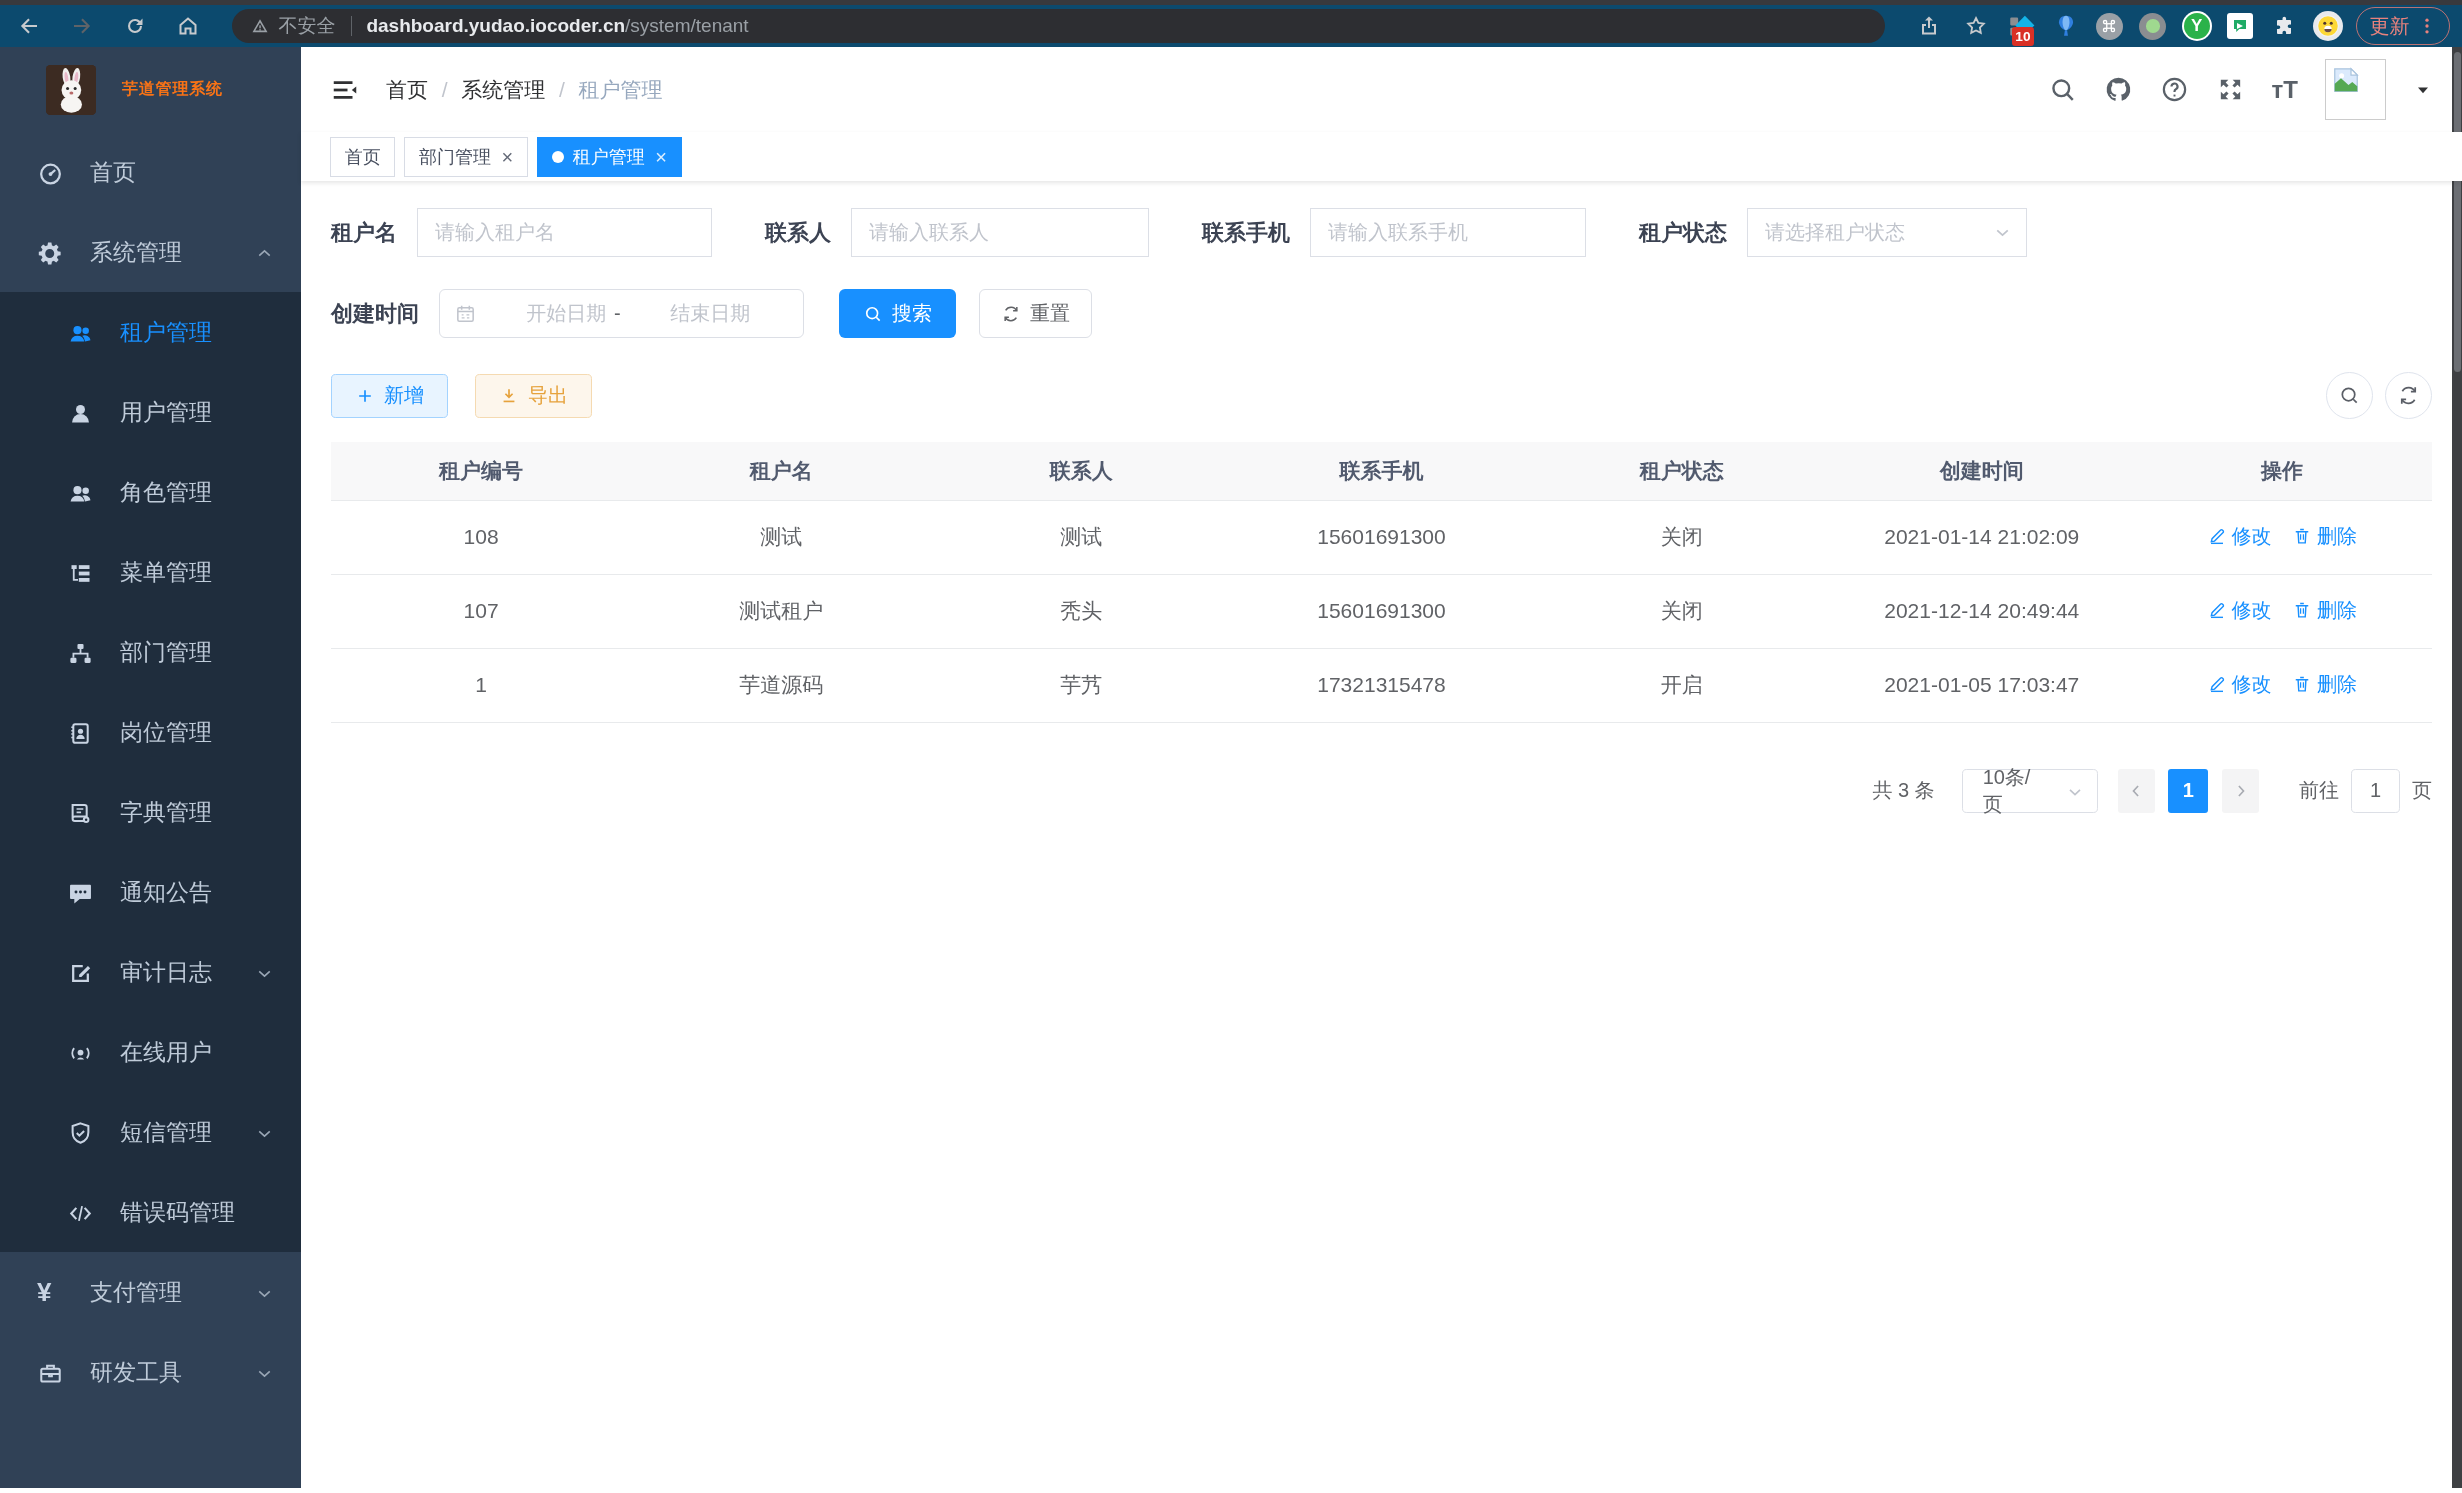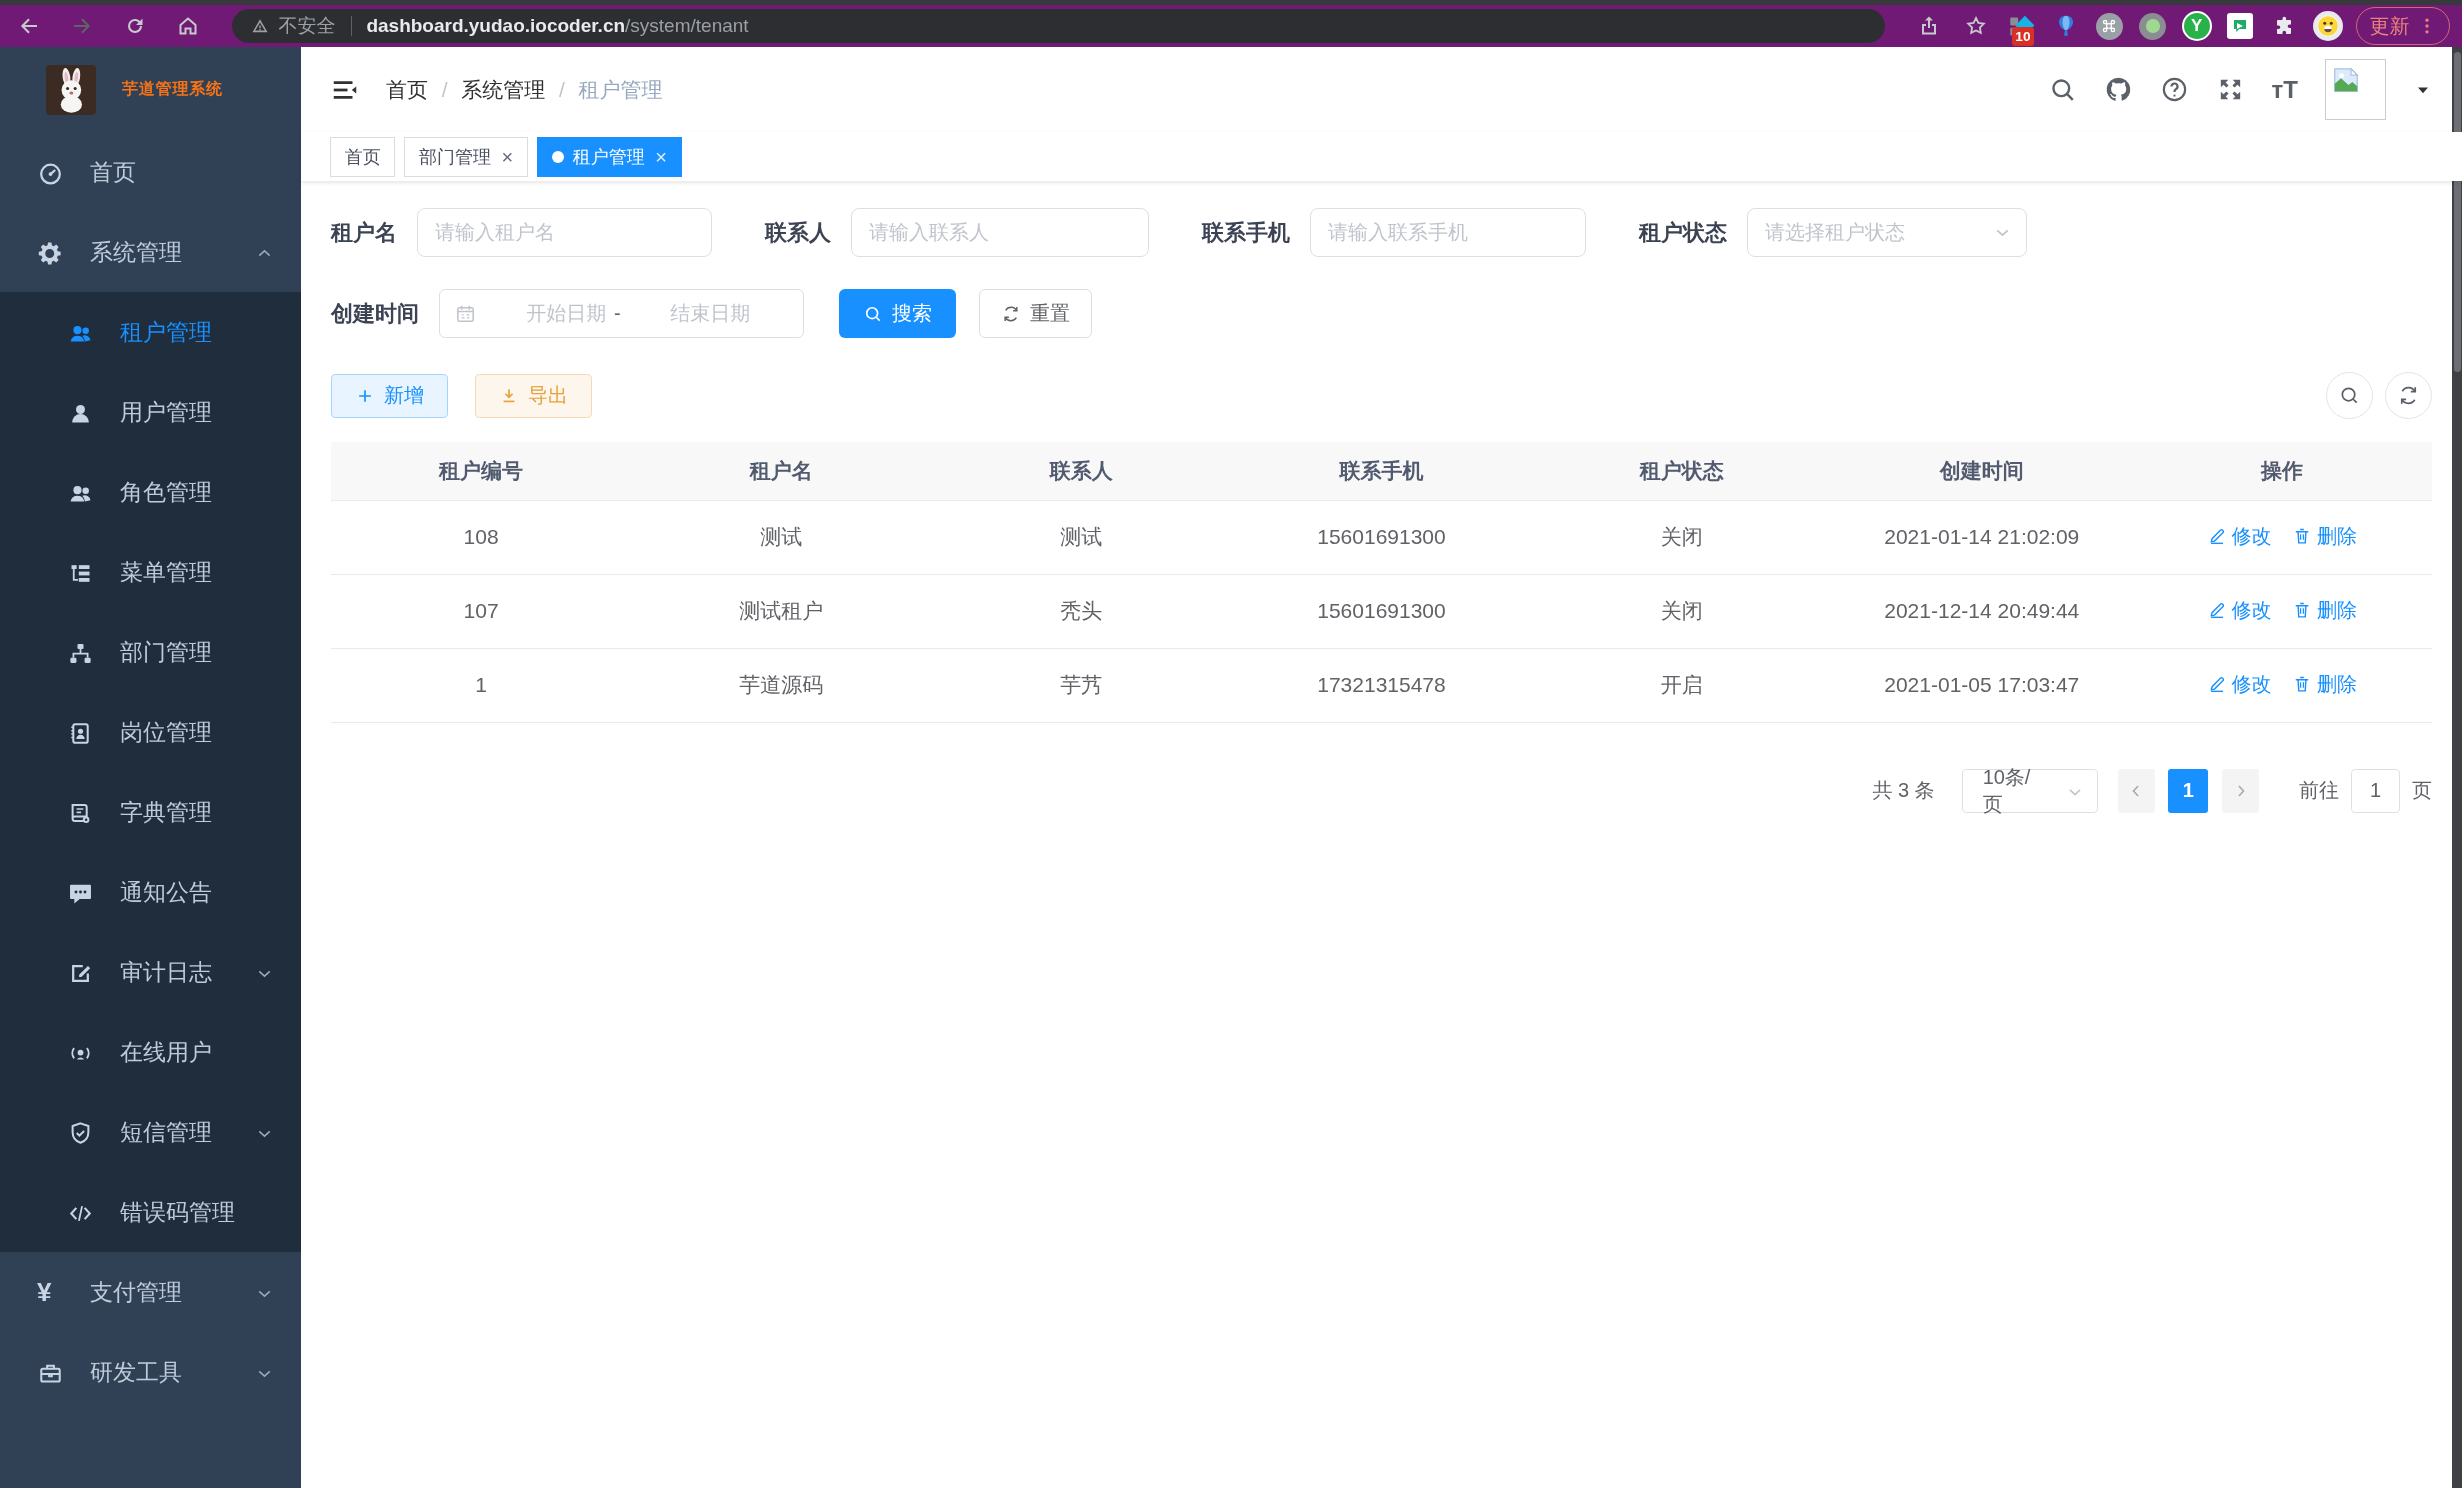--- a/index.html
+++ b/index.html
@@ -1,21 +1,21 @@
 <!DOCTYPE html>
 <html style="font-size:12px"><head>
 <meta charset="utf-8">
 <style>
   * { margin:0; padding:0; box-sizing:border-box; }
   html,body { width:2462px; height:1494px; overflow:hidden; background:#fff;
     font-family:"Liberation Sans","DejaVu Sans",sans-serif; }
   .ic { display:inline-block; vertical-align:middle; }
 
   
-  .browser-bar { height:47px; background:#701a75; border-top:5.3px solid #38393d;
+  .browser-bar { height:47px; background:#0c4a6e; border-top:5.3px solid #38393d;
     display:flex; align-items:center; padding:0 12px; gap:19px; }
   .nav-btn { width:34px; height:34px; display:flex; align-items:center; justify-content:center;
     color:#c7cacd; flex:0 0 auto; }
   .nav-btn.disabled { color:#5f6368; }
   .nav-btn svg { width:24px; height:24px; }
   .omnibox { flex:1; height:34px; background:#2d2e32; border-radius:17px; margin:0 7.6px;
     display:flex; align-items:center; padding:0 18px; gap:9px; min-width:0; }
   .omnibox .warn { color:#9aa0a6; width:20px; height:20px; }
   .sec-label { color:#9aa0a6; font-size:19px; }
   .omni-sep { width:0.8px; height:20px; background:#5f6368; margin:0 6px; }
@@ -70,21 +70,21 @@
   .tab { height:40px; display:flex; align-items:center; gap:9px; padding:0 13.7px;
     border:0.8px solid #d8dce5; background:#fff; color:#495060; font-size:18px; cursor:pointer; }
   .tab.active { background:#1890ff; border-color:#1890ff; color:#fff; }
   .tab-dot { width:12px; height:12px; border-radius:50%; background:#fff; }
   .tab-close { font-size:20px; line-height:1; opacity:.85; margin-left:1.5px; }
 
   
   .content { flex:1; padding:27px 30px; overflow:hidden; }
   .filters-row { display:flex; align-items:center; }
   .f-label { font-size:22px; font-weight:700; color:#3c4353; margin-right:20px; white-space:nowrap; }
-  .f-input { height:49px; border:0.8px solid #dcdfe6; border-radius:8px; font-size:20px;
+  .f-input { height:49px; border:0.8px solid #dcdfe6; border-radius:0; font-size:20px;
     color:#606266; padding:0 17px; outline:none; background:#fff; }
   .f-input::placeholder { color:#c0c4cc; }
   .select-wrap { position:relative; }
   .select-wrap .sel-caret { position:absolute; right:13.7px; top:13.7px; color:#c0c4cc; }
   .select-wrap .sel-caret svg { width:21px; height:21px; }
   .row2 { margin-top:32px; }
   .date-range { width:365px; height:49px; border:0.8px solid #dcdfe6; border-radius:6px;
     display:flex; align-items:center; padding:0 13.7px; gap:7.6px; background:#fff; }
   .date-range .cal { color:#c0c4cc; } .date-range .cal svg{ width:23px; height:23px; }
   .date-range input { border:none; outline:none; width:122px; font-size:20px; text-align:right; color:#606266; }

